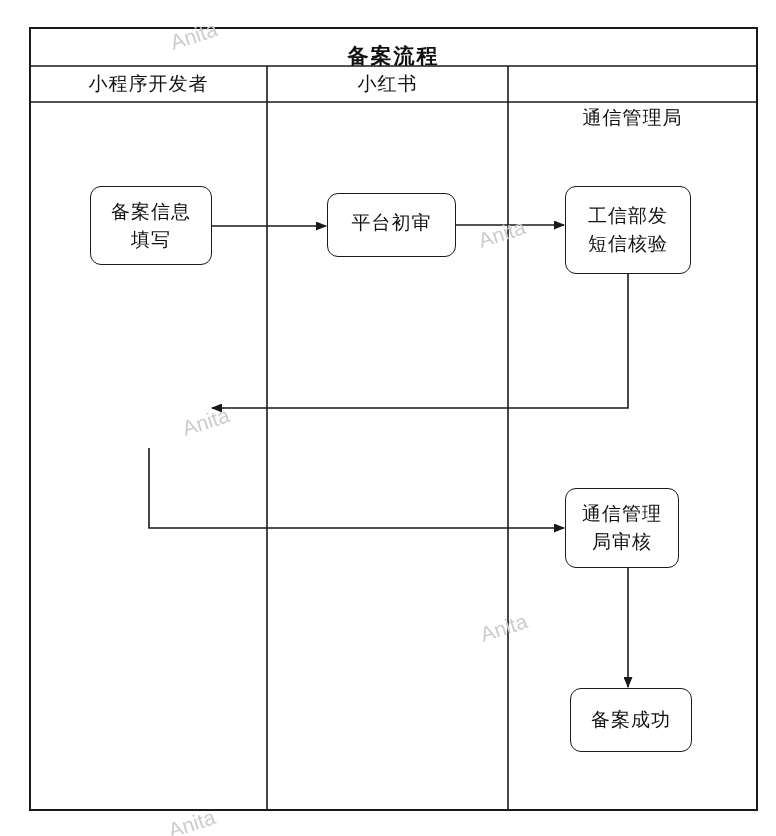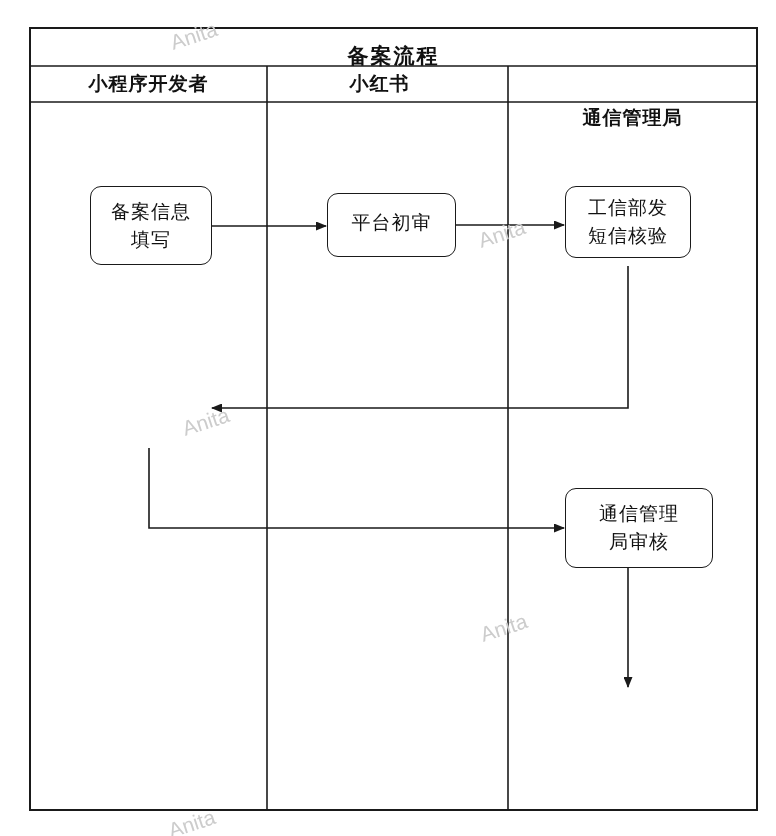--- a/index.html
+++ b/index.html
@@ -31,44 +31,44 @@
     display: flex; align-items: center; justify-content: center;
     font-size: 21px;
     font-weight: bold;
     letter-spacing: 2px;
   }
   .lane-header {
     position: absolute;
     top: 66px; height: 36px;
     display: flex; align-items: center; justify-content: center;
     font-size: 19px;
-    font-weight: bold;
+    font-weight: normal;
     letter-spacing: 1px;
   }
   .lane-header.lane-0 { left: 30px;  width: 237px; }
-  .lane-header.lane-1 { left: 259px; width: 241px; }
+  .lane-header.lane-1 { left: 267px; width: 241px; }
   .lane-header.lane-2 { left: 508px; width: 249px; margin-top: 34px; }
   .node {
     position: absolute;
     box-sizing: border-box;
     border: 1.6px solid #1a1a1a;
     border-radius: 11px;
     background: #ffffff;
     display: flex; align-items: center; justify-content: center;
     text-align: center;
     font-size: 19px;
     line-height: 1.45;
     white-space: pre-line;
     letter-spacing: 1px;
   }
   .node.n1 { left: 90px;  top: 186px; width: 122px; height: 79px; }
   .node.n2 { left: 327px; top: 193px; width: 129px; height: 64px; font-family: Liberation Mono, monospace; }
-  .node.n3 { left: 565px; top: 186px; width: 126px; height: 72px; }
+  .node.n3 { left: 565px; top: 186px; width: 126px; height: 88px; }
   .node.n4 { left: 88px;  top: 368px; width: 123px; height: 80px; }
-  .node.n5 { left: 565px; top: 488px; width: 148px; height: 80px; }
+  .node.n5 { left: 565px; top: 488px; width: 114px; height: 80px; }
   .node.n6 { left: 570px; top: 688px; width: 122px; height: 64px; }
   .watermark {
     position: absolute;
     color: #cccccc;
     font-size: 21px;
     font-family: "Liberation Sans", sans-serif;
     transform: rotate(-18deg);
     pointer-events: none;
     user-select: none;
   }
@@ -109,20 +109,21 @@
   <div class="lane-header lane-1">小红书</div>
   <div class="lane-header lane-2">通信管理局</div>
 
   <div class="node n1">备案信息
 填写</div>
   <div class="node n2">平台初审</div>
   <div class="node n3">工信部发
 短信核验</div>
   <div class="node n5">通信管理
 局审核</div>
+  <div class="node n6">备案成功</div>
 
   <div class="watermark w1">Anita</div>
   <div class="watermark w2">Anita</div>
   <div class="watermark w3">Anita</div>
   <div class="watermark w4">Anita</div>
   <div class="watermark w5">Anita</div>
 
 </div>
 
 </body></html>

